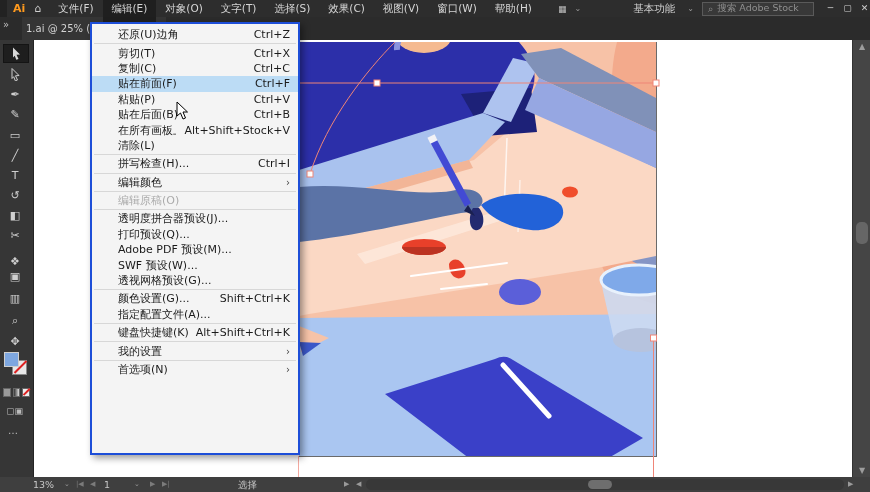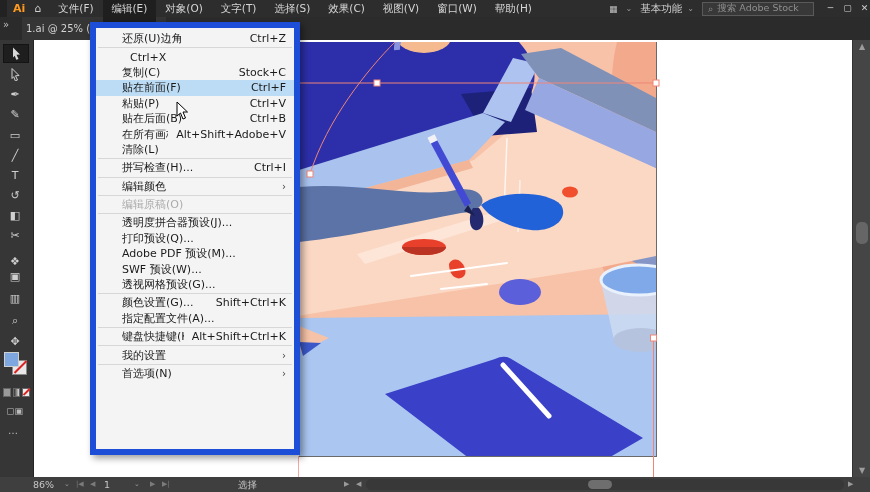--- a/index.html
+++ b/index.html
@@ -8,21 +8,21 @@
        -webkit-font-smoothing:antialiased;user-select:none;}
   .abs{position:absolute;}
   
   #menubar{left:7px;top:0;width:870px;height:17px;background:#2d2d2d;color:#d6d6d6;
            font-size:10.5px;display:flex;align-items:center;z-index:50;}
   #ai-logo{color:#ff9a1e;font-weight:bold;font-size:11px;padding:0 7px 0 6px;}
   #home-icon{color:#cfcfcf;font-size:11px;padding:0 8px 0 2px;}
   .mb-item{padding:8px 9px;line-height:17px;white-space:nowrap;cursor:default;}
   .mb-item.active{background:#1f1f1f;}
   #mb-right{margin-left:auto;display:flex;align-items:center;gap:8px;padding-right:4px;}
-  #workspace{display:flex;align-items:center;gap:5px;color:#cfcfcf;}
+  #workspace{display:flex;align-items:center;gap:12px;color:#cfcfcf;margin-left:44px;}
   #workspace .chev{font-size:8px;color:#9a9a9a;}
   #searchbox{display:flex;align-items:center;gap:4px;border:1px solid #5a5a5a;background:#383838;
              height:12px;padding:0 5px;color:#8f8f8f;font-size:9.5px;min-width:100px;}
   #win-controls{display:flex;}
   .winbtn{width:17px;text-align:center;color:#cfcfcf;font-size:9px;line-height:17px;}
   
   #tabbar{left:0;top:17px;width:870px;height:23px;background:#2b2b2b;z-index:5;}
   #panel-collapse{left:3px;top:2px;color:#bdbdbd;font-size:10px;position:absolute;}
   #doc-tab{left:22px;top:0;height:23px;width:140px;background:#353535;position:absolute;
            color:#d2d2d2;font-size:10px;line-height:23px;padding-left:4px;white-space:nowrap;overflow:hidden;}
@@ -52,21 +52,21 @@
   .scroll-arrow{position:absolute;left:0;width:18px;text-align:center;color:#9c9c9c;font-size:8px;}
   #vthumb{position:absolute;left:3px;top:182px;width:12px;height:22px;background:#666;border-radius:5px;}
   
   #statusbar{left:0;top:477px;width:870px;height:15px;background:#3f3f3f;color:#c7c7c7;
              font-size:9.5px;z-index:20;}
   #statusbar .s{position:absolute;top:0;line-height:15px;}
   .nav-dis{color:#7b7b7b;}
   #htrack{position:absolute;left:366px;top:2px;width:478px;height:11px;background:#383838;border-radius:6px;}
   #hthumb{position:absolute;left:222px;top:1px;width:24px;height:9px;background:#6e6e6e;border-radius:5px;}
   
-  #edit-menu{left:90px;top:22px;width:210px;height:433px;background:#f4f4f4;border:6px solid #1d4ed8;
+  #edit-menu{left:90px;top:22px;width:210px;height:433px;background:#f4f4f4;border:2px solid #1d4ed8;
              box-shadow:3px 3px 7px rgba(0,0,0,.4);z-index:60;display:flex;flex-direction:column;
              padding:3px 0;box-sizing:border-box;font-size:11px;color:#1b1b1b;}
   .mi{height:15.4px;flex:0 0 15.4px;display:flex;align-items:center;padding:0 8px 0 26px;white-space:nowrap;}
   .mi .lbl{flex:1 1 auto;overflow:hidden;}
   .mi .sc{margin-left:8px;}
   .mi .sub{margin-left:8px;font-size:10px;color:#444;}
   .mi.disabled{color:#ababab;}
   .mi.hl{background:#bcdcf5;}
   .msep{flex:0 0 3px;position:relative;}
   .msep:after{content:"";position:absolute;left:2px;right:2px;top:1px;height:1px;background:#d7d7d7;}
@@ -210,21 +210,21 @@
   </svg>
 </div>
 
 <div id="vscroll" class="abs">
   <span class="scroll-arrow" style="top:2px;">▲</span>
   <div id="vthumb"></div>
   <span class="scroll-arrow" style="bottom:2px;">▼</span>
 </div>
 
 <div id="statusbar" class="abs">
-  <span class="s" style="left:33px;">86%</span>
+  <span class="s" style="left:33px;">13%</span>
   <span class="s" style="left:64px;font-size:7px;color:#9a9a9a;">⌄</span>
   <span class="s nav-dis" style="left:76px;font-size:7px;">|◀</span>
   <span class="s nav-dis" style="left:90px;font-size:7px;">◀</span>
   <span class="s" style="left:104px;">1</span>
   <span class="s" style="left:134px;font-size:7px;color:#9a9a9a;">⌄</span>
   <span class="s nav-dis" style="left:150px;font-size:7px;">▶</span>
   <span class="s nav-dis" style="left:162px;font-size:7px;">▶|</span>
   <span class="s" style="left:238px;">选择</span>
   <span class="s" style="left:344px;font-size:7px;color:#9a9a9a;">▶</span>
   <span class="s" style="left:356px;font-size:7px;color:#9a9a9a;">◀</span>
@@ -234,41 +234,42 @@
   <span class="s" style="left:848px;font-size:7px;color:#9a9a9a;">▶</span>
 </div>
 
 <div id="edit-menu" class="abs">
     <div class="mi">
       <span class="lbl">还原(U)边角</span>
       <span class="sc">Ctrl+Z</span>
     </div>
     <div class="msep"></div>
     <div class="mi">
+      <span class="lbl">剪切(T)</span>
       <span class="sc">Ctrl+X</span>
     </div>
     <div class="mi">
       <span class="lbl">复制(C)</span>
-      <span class="sc">Stock+C</span>
+      <span class="sc">Ctrl+C</span>
     </div>
     <div class="mi hl">
       <span class="lbl">贴在前面(F)</span>
       <span class="sc">Ctrl+F</span>
     </div>
     <div class="mi">
       <span class="lbl">粘贴(P)</span>
       <span class="sc">Ctrl+V</span>
     </div>
     <div class="mi">
       <span class="lbl">贴在后面(B)</span>
       <span class="sc">Ctrl+B</span>
     </div>
     <div class="mi">
       <span class="lbl">在所有画板上粘贴(S)</span>
-      <span class="sc">Alt+Shift+Adobe+V</span>
+      <span class="sc">Alt+Shift+Stock+V</span>
     </div>
     <div class="mi">
       <span class="lbl">清除(L)</span>
     </div>
     <div class="msep"></div>
     <div class="mi">
       <span class="lbl">拼写检查(H)...</span>
       <span class="sc">Ctrl+I</span>
     </div>
     <div class="msep"></div>

